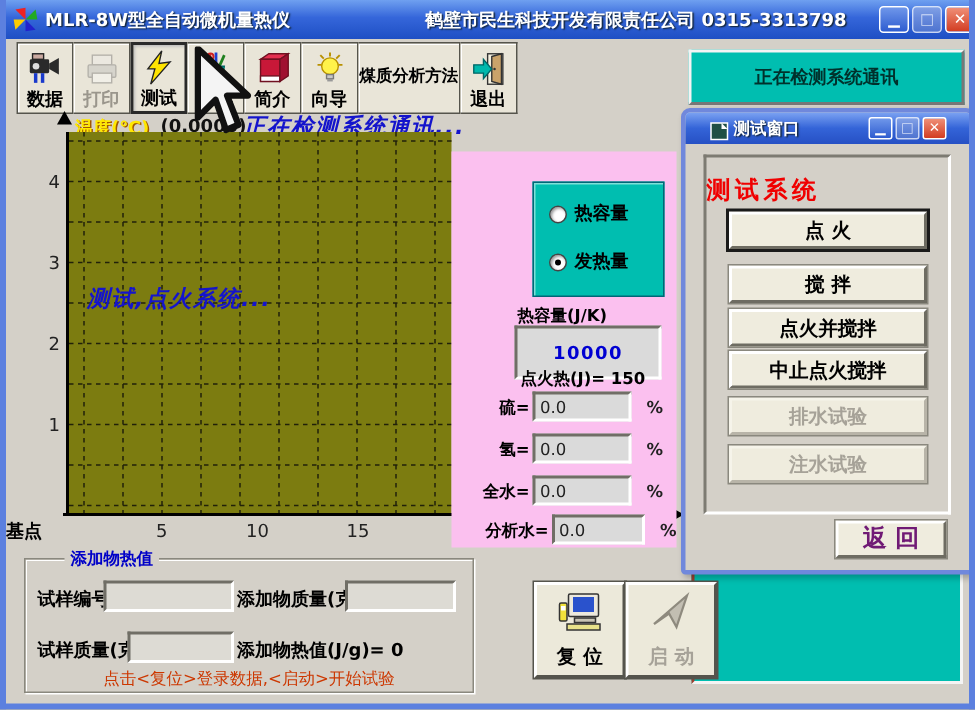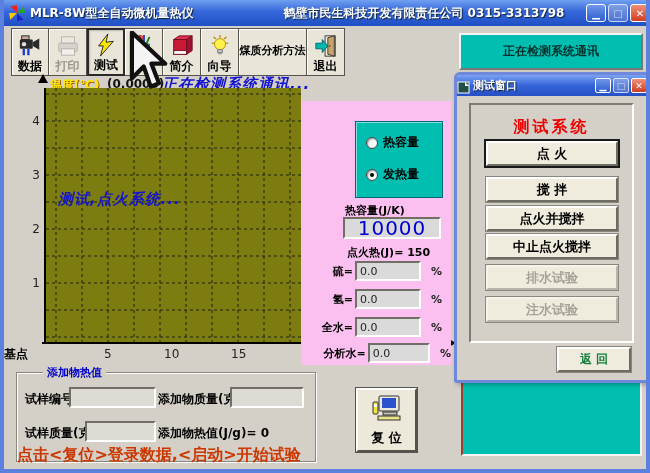--- a/index.html
+++ b/index.html
@@ -68,74 +68,74 @@
   .radio-box { position:absolute; left:54px; top:20px; width:88px; height:77px; background:#00BEB0;
     border:1px solid #067; box-shadow:inset 1px 1px 0 #7fe0d8; }
   .radio-row { position:absolute; left:10px; display:flex; align-items:center; gap:5px; }
   .radio { width:12px; height:12px; border-radius:50%; background:#fff; border:1px solid #444;
     box-shadow:inset 1px 1px 2px #999; flex:0 0 auto; }
   .radio.on { position:relative; }
   .radio.on::after { content:""; position:absolute; left:3px; top:3px; width:4px; height:4px;
     border-radius:50%; background:#000; }
   .radio-row .rlbl { font-size:12px; font-weight:bold; color:#000; white-space:nowrap; }
   .cap-label { position:absolute; left:44px; top:102px; font-size:11px; font-weight:bold; color:#000; }
-  .cap-box { position:absolute; left:42px; top:116px; width:98px; height:22px; background:#DADada;
+  .cap-box { position:absolute; left:42px; top:116px; width:98px; height:36px; background:#DADada;
     border:2px solid; border-color:#706e66 #fff #fff #706e66; display:flex; align-items:center;
-    justify-content:center; color:#0000D2; font-weight:normal; font-size:20px; letter-spacing:1px; }
+    justify-content:center; color:#0000D2; font-weight:bold; font-size:12px; letter-spacing:1px; }
   .ign-label { position:absolute; left:46px; top:144px; font-size:11px; font-weight:bold; color:#000; }
   .corr-row { position:absolute; left:0; width:150px; height:20px; display:flex; align-items:center; }
   .corr-row .clbl { width:54px; text-align:right; font-size:11px; font-weight:bold; color:#000; padding-right:2px; white-space:nowrap; }
   .corr-row .cbox { width:66px; height:20px; background:#DADADA; border:2px solid;
     border-color:#706e66 #fff #fff #706e66; font-size:11px; color:#222; padding:2px 0 0 3px; }
   .corr-row .cunit { margin-left:10px; font-size:11px; font-weight:bold; color:#222; }
   
   .login-group { position:absolute; left:12px; top:372px; width:300px; height:90px;
     border:1px solid #8a887e; box-shadow:inset 1px 1px 0 #fff, 1px 1px 0 #fff; }
   .login-title { position:absolute; left:26px; top:-8px; background:#D4D0C8; padding:0 4px;
     color:#0000C8; font-weight:bold; font-size:11px; }
   .fld-label { position:absolute; font-size:12px; font-weight:bold; color:#000; white-space:nowrap; }
   .fld-input { position:absolute; height:21px; background:#DDDbd4; border:2px solid;
     border-color:#706e66 #fff #fff #706e66; font-size:11px; padding:2px 3px; color:#222; }
-  .login-hint { position:absolute; left:0; top:72px; width:100%; 
-    color:#CC3700; font-weight:bold; font-size:16px; }
+  .login-hint { position:absolute; left:0; top:72px; width:100%; text-align:center;
+    color:#CC3700; font-weight:normal; font-size:11px; }
   
   .actions { position:absolute; left:320px; top:388px; display:flex; z-index:2;padding-left:32px; }
   .big-btn { width:61px; height:64px; background:#ECE9DA; border:2px solid;
     border-color:#fff #55544c #55544c #fff; outline:1px solid #55544c;
     display:flex; flex-direction:column; align-items:center; justify-content:center; gap:3px; }
   .big-btn .blbl { font-size:13px; font-weight:bold; color:#000; }
   .big-btn.disabled .blbl { color:#A6A298; }
   
   .test-window { position:absolute; left:450px; top:72px; width:196px; height:311px; z-index:10;
     background:#D4D0C8; border:3px solid #7088DC; border-radius:6px 6px 3px 3px;
     box-shadow:2px 2px 4px rgba(0,0,0,.25); }
   .tw-titlebar { height:21px; background:linear-gradient(180deg,#7BA2F2 0%, #3464D8 50%, #2650C4 100%);
-    border-radius:3px 3px 0 0; display:flex; align-items:center; padding:0 0; gap:3px; }
+    border-radius:3px 3px 0 0; display:flex; align-items:center; padding:0 16px; gap:3px; }
   .tw-icon { width:13px; height:13px; }
   .tw-title { color:#fff; font-weight:bold; font-size:11px; text-shadow:1px 1px 1px #123; }
   .tw-btns { margin-left:auto; display:flex; gap:2px; }
   .twbtn { width:16px; height:15px; border-radius:2px; border:1px solid #fff; color:#fff; font-size:9px;
     display:flex; align-items:center; justify-content:center; font-weight:bold; }
   .twbtn.min { background:linear-gradient(180deg,#6f97ea,#2e5cd0); } .twbtn.min::after { content:"▁"; }
   .twbtn.max { background:linear-gradient(180deg,#8fa9e6,#5d7fd2); opacity:.75; } .twbtn.max::after { content:"□"; }
   .twbtn.close { background:linear-gradient(180deg,#F09078,#D23C22); } .twbtn.close::after { content:"✕"; }
   .tw-client { position:relative; width:100%; height:calc(100% - 21px); }
   .tw-panel { position:absolute; left:12px; top:7px; width:165px; height:240px;
     border:2px solid; border-color:#7d7b72 #fff #fff #7d7b72; }
-  .tw-heading { position:absolute; left:0; top:12px; width:100%; text-align:center;
+  .tw-heading { position:absolute; left:0; top:12px; width:100%; text-align:left;
     color:#F00000; font-weight:bold; font-size:16px; letter-spacing:3px; }
   .tw-btn { position:absolute; left:15px; width:132px; height:25px; background:#EFECDE;
     border:2px solid; border-color:#fff #6e6c62 #6e6c62 #fff; outline:1px solid #8a887e;
     display:flex; align-items:center; justify-content:center;
     font-size:13px; font-weight:bold; color:#000; }
   .tw-btn.focused { outline:2px solid #1a1a1a; }
   .tw-btn.disabled { color:#A6A298; border-color:#f6f4ea #b8b4a8 #b8b4a8 #f6f4ea; }
   .tw-back { position:absolute; right:16px; bottom:8px; width:74px; height:25px; background:#EFECDE;
     border:2px solid; border-color:#fff #6e6c62 #6e6c62 #fff; outline:1px solid #8a887e;
-    display:flex; align-items:center; justify-content:center; font-size:12px; font-weight:bold; color:#15803d; }
+    display:flex; align-items:center; justify-content:center; font-size:16px; font-weight:bold; color:#701a75; }
   
   .cursor { position:absolute; left:125px; top:31px; z-index:20; pointer-events:none; }
 </style>
 </head>
 <body>
 
 <div id="app">
 
   <div class="titlebar">
     <span class="app-icon">
@@ -347,20 +347,28 @@
           <rect x="8" y="2" width="20" height="15" rx="1" fill="#ece8dc" stroke="#333"></rect>
           <rect x="11" y="4" width="14" height="10" fill="#2a52cc"></rect>
           <rect x="12" y="18" width="14" height="3" fill="#c8c4b4" stroke="#333"></rect>
           <rect x="7" y="22" width="22" height="4" fill="#e8e28a" stroke="#333"></rect>
           <rect x="2" y="8" width="5" height="12" rx="1" fill="#f2e23a" stroke="#333"></rect>
           <rect x="3" y="10" width="3" height="3" fill="#fff"></rect>
         </svg>
       </span>
       <span class="blbl">复 位</span>
     </div>
+    <div class="big-btn disabled">
+      <span>
+        <svg viewBox="0 0 32 28" width="32" height="28">
+          <polygon points="4,22 26,3 19,24 14,15" fill="#c2beb2" stroke="#8e8a7e" stroke-width="1.5"></polygon>
+        </svg>
+      </span>
+      <span class="blbl">启 动</span>
+    </div>
   </div>
 
   <div class="test-window">
     <div class="tw-titlebar">
       <span class="tw-icon">
         <svg viewBox="0 0 13 13" width="13" height="13">
           <rect x="1" y="1" width="11" height="11" fill="#1f4f46" stroke="#fff"></rect>
           <polygon points="8,1 12,5 8,5" fill="#fff"></polygon>
         </svg>
       </span>

